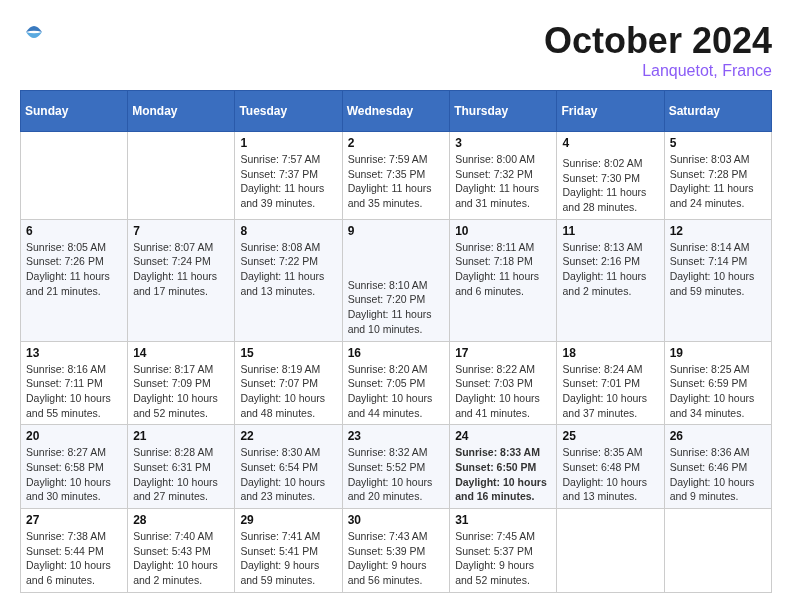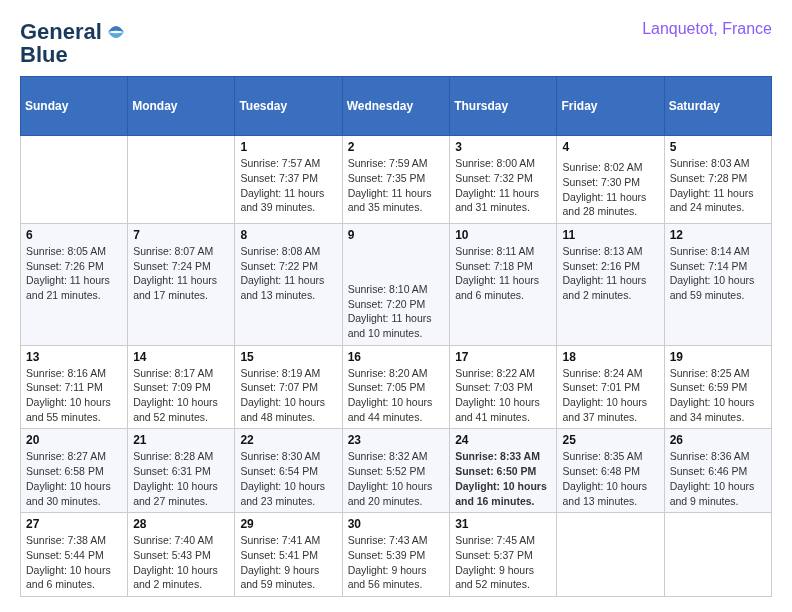--- a/index.html
+++ b/index.html
@@ -48,21 +48,21 @@
       color: #8b5cf6;
     }
     .calendar {
       width: 100%;
       border-collapse: collapse;
       font-size: 11px;
     }
     .calendar th {
       background: #3a6ebf;
       color: #fff;
-      padding: 22px 4px;
+      padding: 13px 4px;
       text-align: left;
       font-size: 12px;
       border: 1px solid #2a5aaa;
     }
     .calendar td {
       border: 1px solid #ccc;
       padding: 4px 5px;
       vertical-align: top;
       width: 108px;
       min-height: 80px;
@@ -87,30 +87,30 @@
     }
   </style>
 </head>
 <body>
 
 <div class="header">
   <div class="logo">
     <div>
       <div style="display:flex;align-items:center;">
         <div class="logo-text">
-          <span>General</span><svg class="logo-icon" viewBox="0 0 30 30" xmlns="http://www.w3.org/2000/svg" style="display:inline-block;vertical-align:middle;width:24px;height:24px;margin-left:2px;margin-top:-2px;">
+          <svg class="logo-icon" viewBox="0 0 30 30" xmlns="http://www.w3.org/2000/svg" style="display:inline-block;vertical-align:middle;width:24px;height:24px;margin-left:2px;margin-top:-2px;">
               <path d="M5 15 Q15 0 25 15 Q15 12 5 15Z" fill="#3a7abf"></path>
               <path d="M5 15 Q15 30 25 15 Q15 18 5 15Z" fill="#5aaae0"></path>
             </svg>
         </div>
       </div>
-      <div style="font-size:22px;font-weight:bold;color:#1a3a5c;line-height:1;">Blue</div>
     </div>
   </div>
   <div class="title-block">
+    <h1>October 2024</h1>
     <h2>Lanquetot, France</h2>
   </div>
 </div>
 
 <table class="calendar">
   <thead>
     <tr>
     <th>Sunday</th>
         <th>Monday</th>
         <th>Tuesday</th>

